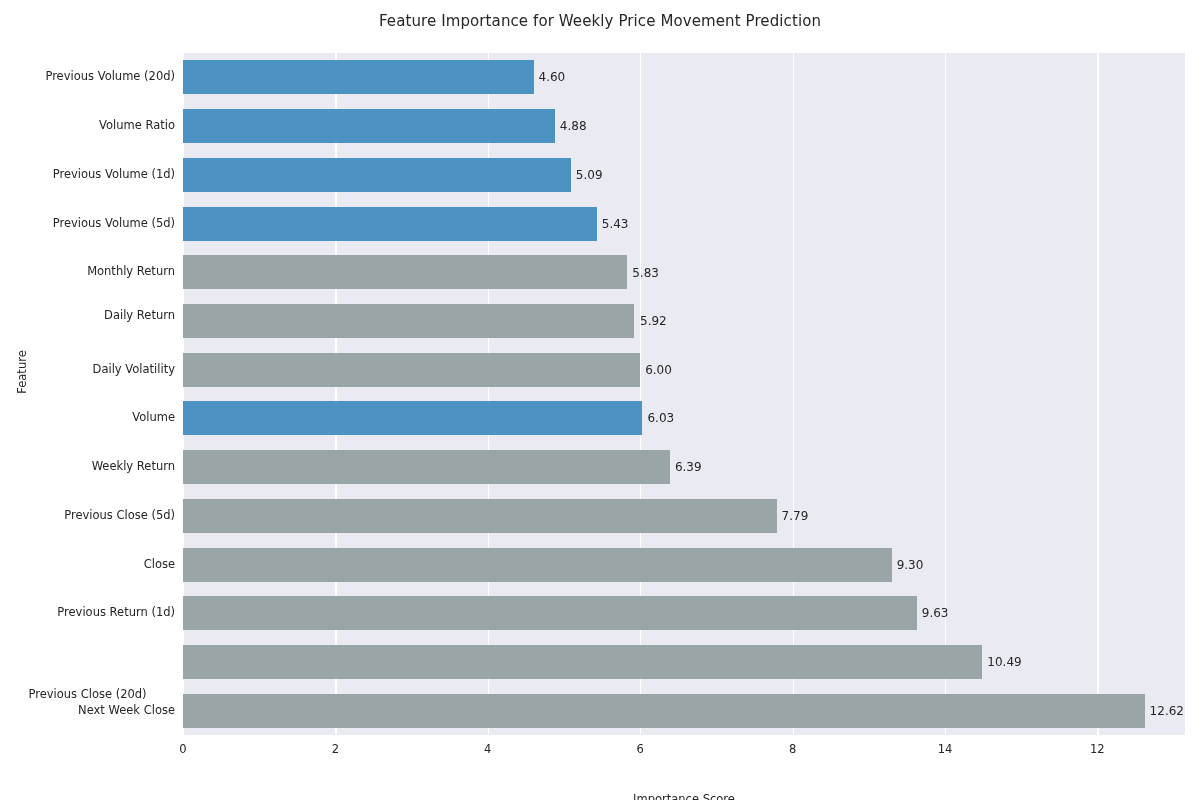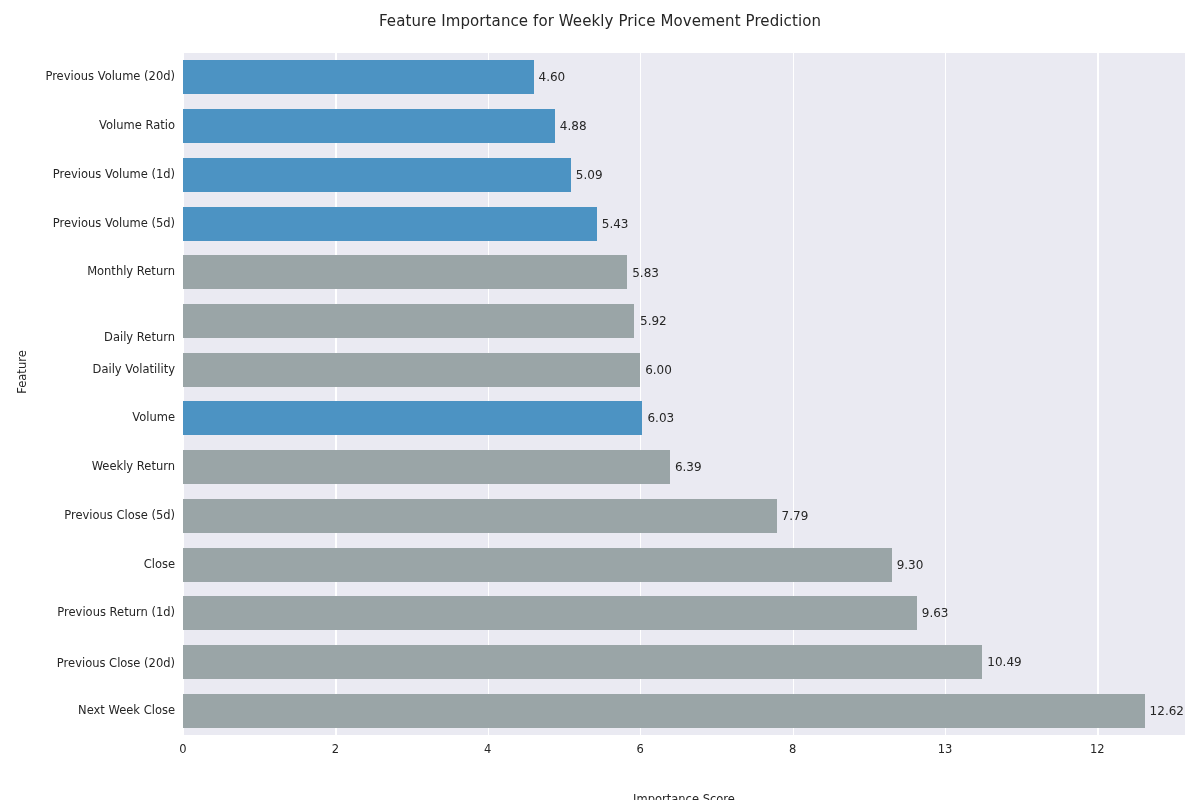--- a/index.html
+++ b/index.html
@@ -127,28 +127,28 @@
 <div id="figure">
 
   <div id="chart-title">Feature Importance for Weekly Price Movement Prediction</div>
 
   <div id="ytick-layer">
       <div class="ytick-label" style="top: 18.3571px;">Previous Volume (20d)</div>
       <div class="ytick-label" style="top: 67.0714px;">Volume Ratio</div>
       <div class="ytick-label" style="top: 115.786px;">Previous Volume (1d)</div>
       <div class="ytick-label" style="top: 164.5px;">Previous Volume (5d)</div>
       <div class="ytick-label" style="top: 213.214px;">Monthly Return</div>
-      <div class="ytick-label" style="top: 279px;">Daily Return</div>
+      <div class="ytick-label" style="top: 257px;">Daily Return</div>
       <div class="ytick-label" style="top: 310.643px;">Daily Volatility</div>
       <div class="ytick-label" style="top: 359.357px;">Volume</div>
       <div class="ytick-label" style="top: 408.071px;">Weekly Return</div>
       <div class="ytick-label" style="top: 456.786px;">Previous Close (5d)</div>
       <div class="ytick-label" style="top: 505.5px;">Close</div>
       <div class="ytick-label" style="top: 554.214px;">Previous Return (1d)</div>
-      <div class="ytick-label" style="top: 605px;">Previous Close (20d)</div>
+      <div class="ytick-label" style="top: 636px; text-align: center;">Previous Close (20d)</div>
       <div class="ytick-label" style="top: 651.643px;">Next Week Close</div>
     </div>
 
   <div id="yaxis-title">Feature</div>
 
   <div id="plot-area">
     <div id="grid-layer">
         <div class="gridline-v" style="left: 0px;"></div>
         <div class="gridline-v" style="left: 152.395px;"></div>
         <div class="gridline-v" style="left: 304.791px;"></div>
@@ -188,19 +188,19 @@
         <div class="value-label" style="left: 966.615px; top: 651.643px;">12.62</div>
       </div>
   </div>
 
   <div id="xtick-layer">
       <div class="xtick-label" style="left: 0px;">0</div>
       <div class="xtick-label" style="left: 152.395px;">2</div>
       <div class="xtick-label" style="left: 304.791px;">4</div>
       <div class="xtick-label" style="left: 457.186px;">6</div>
       <div class="xtick-label" style="left: 609.582px;">8</div>
-      <div class="xtick-label" style="left: 761.977px;">13</div>
+      <div class="xtick-label" style="left: 761.977px;">14</div>
       <div class="xtick-label" style="left: 914.373px;">12</div>
     </div>
 
   <div id="xaxis-title">Importance Score</div>
 
 </div>
 
 </body></html>

